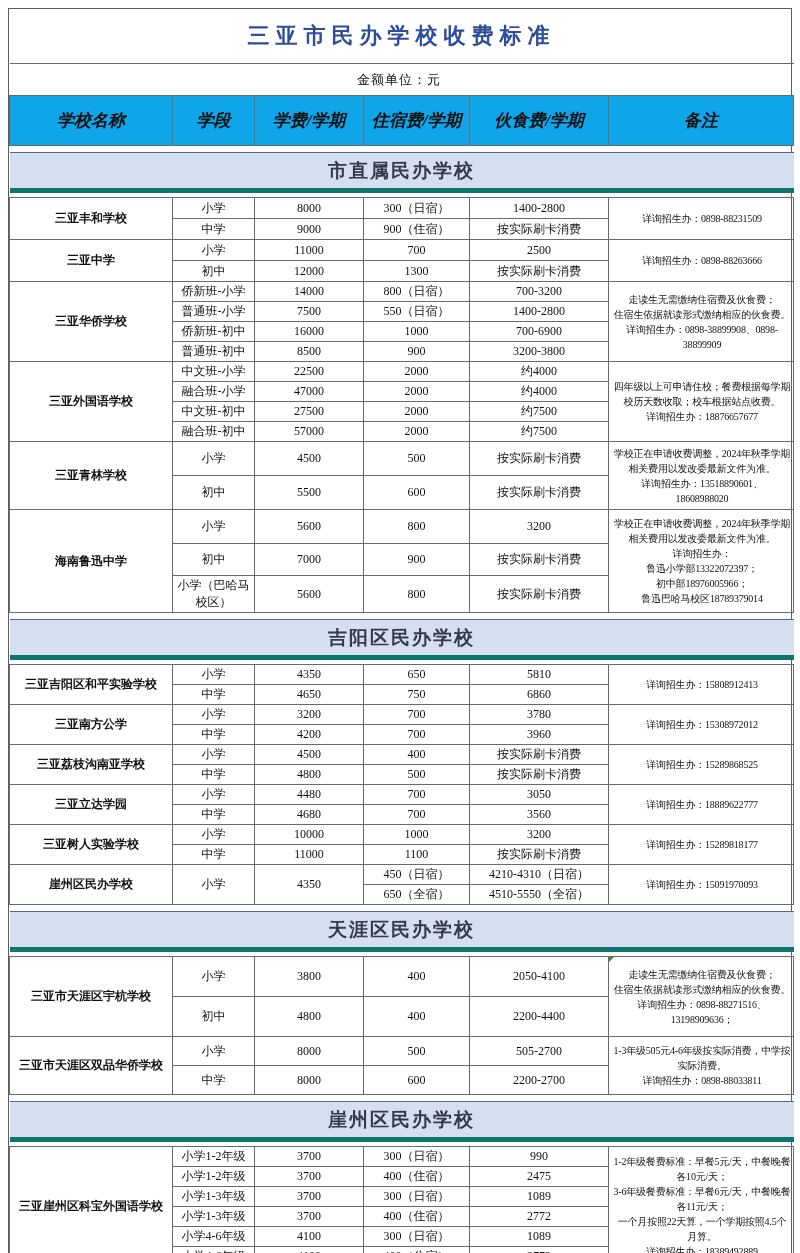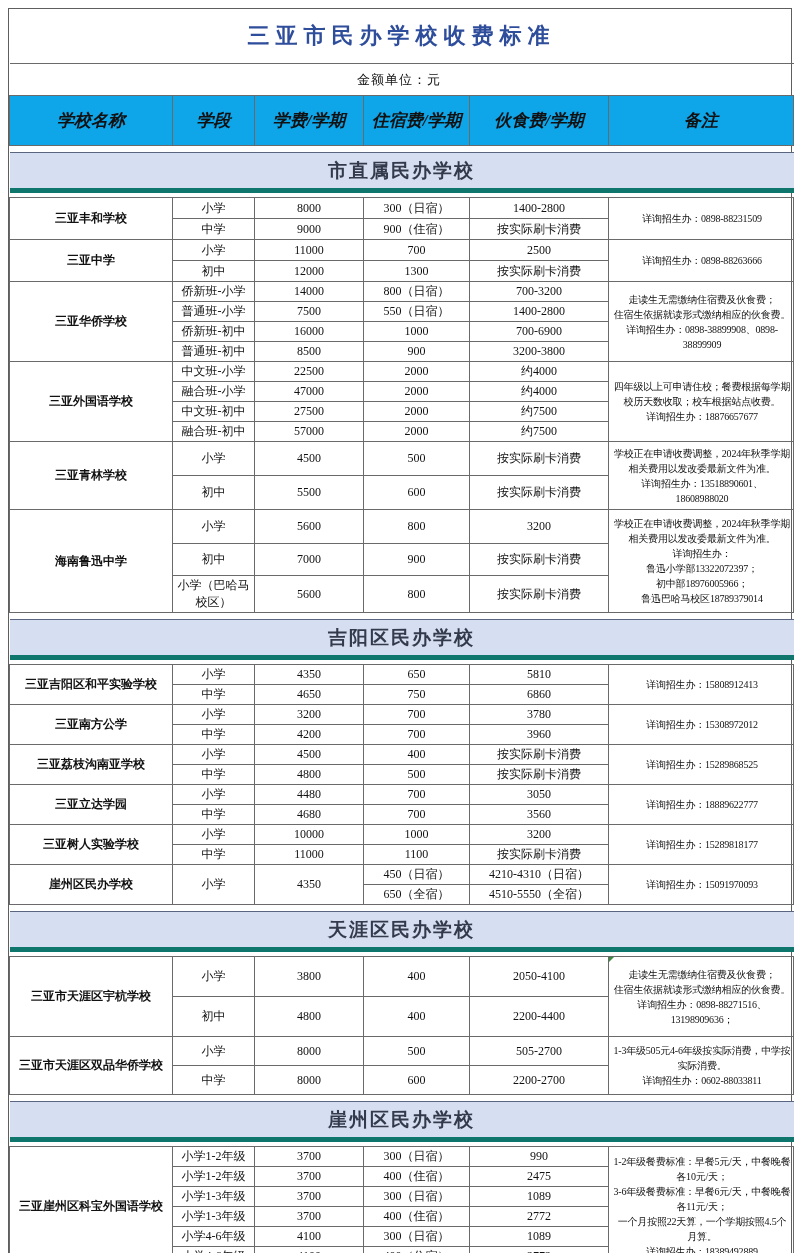--- a/index.html
+++ b/index.html
@@ -368,21 +368,21 @@
           <td>400</td>
           <td>2200-4400</td>
         </tr>
         <tr style="height: 29px;">
           <td class="school" rowspan="2">三亚市天涯区双品华侨学校</td>
           <td>小学</td>
           <td>8000</td>
           <td>500</td>
           <td>505-2700</td>
           <td class="remark" rowspan="2">1-3年级505元4-6年级按实际消费，中学按实际消费。
-详询招生办：0602-88033811</td>
+详询招生办：0898-88033811</td>
         </tr>
         <tr style="height: 29px;">
           <td>中学</td>
           <td>8000</td>
           <td>600</td>
           <td>2200-2700</td>
         </tr>
         <tr class="spacer">
           <td colspan="6"></td>
         </tr>

